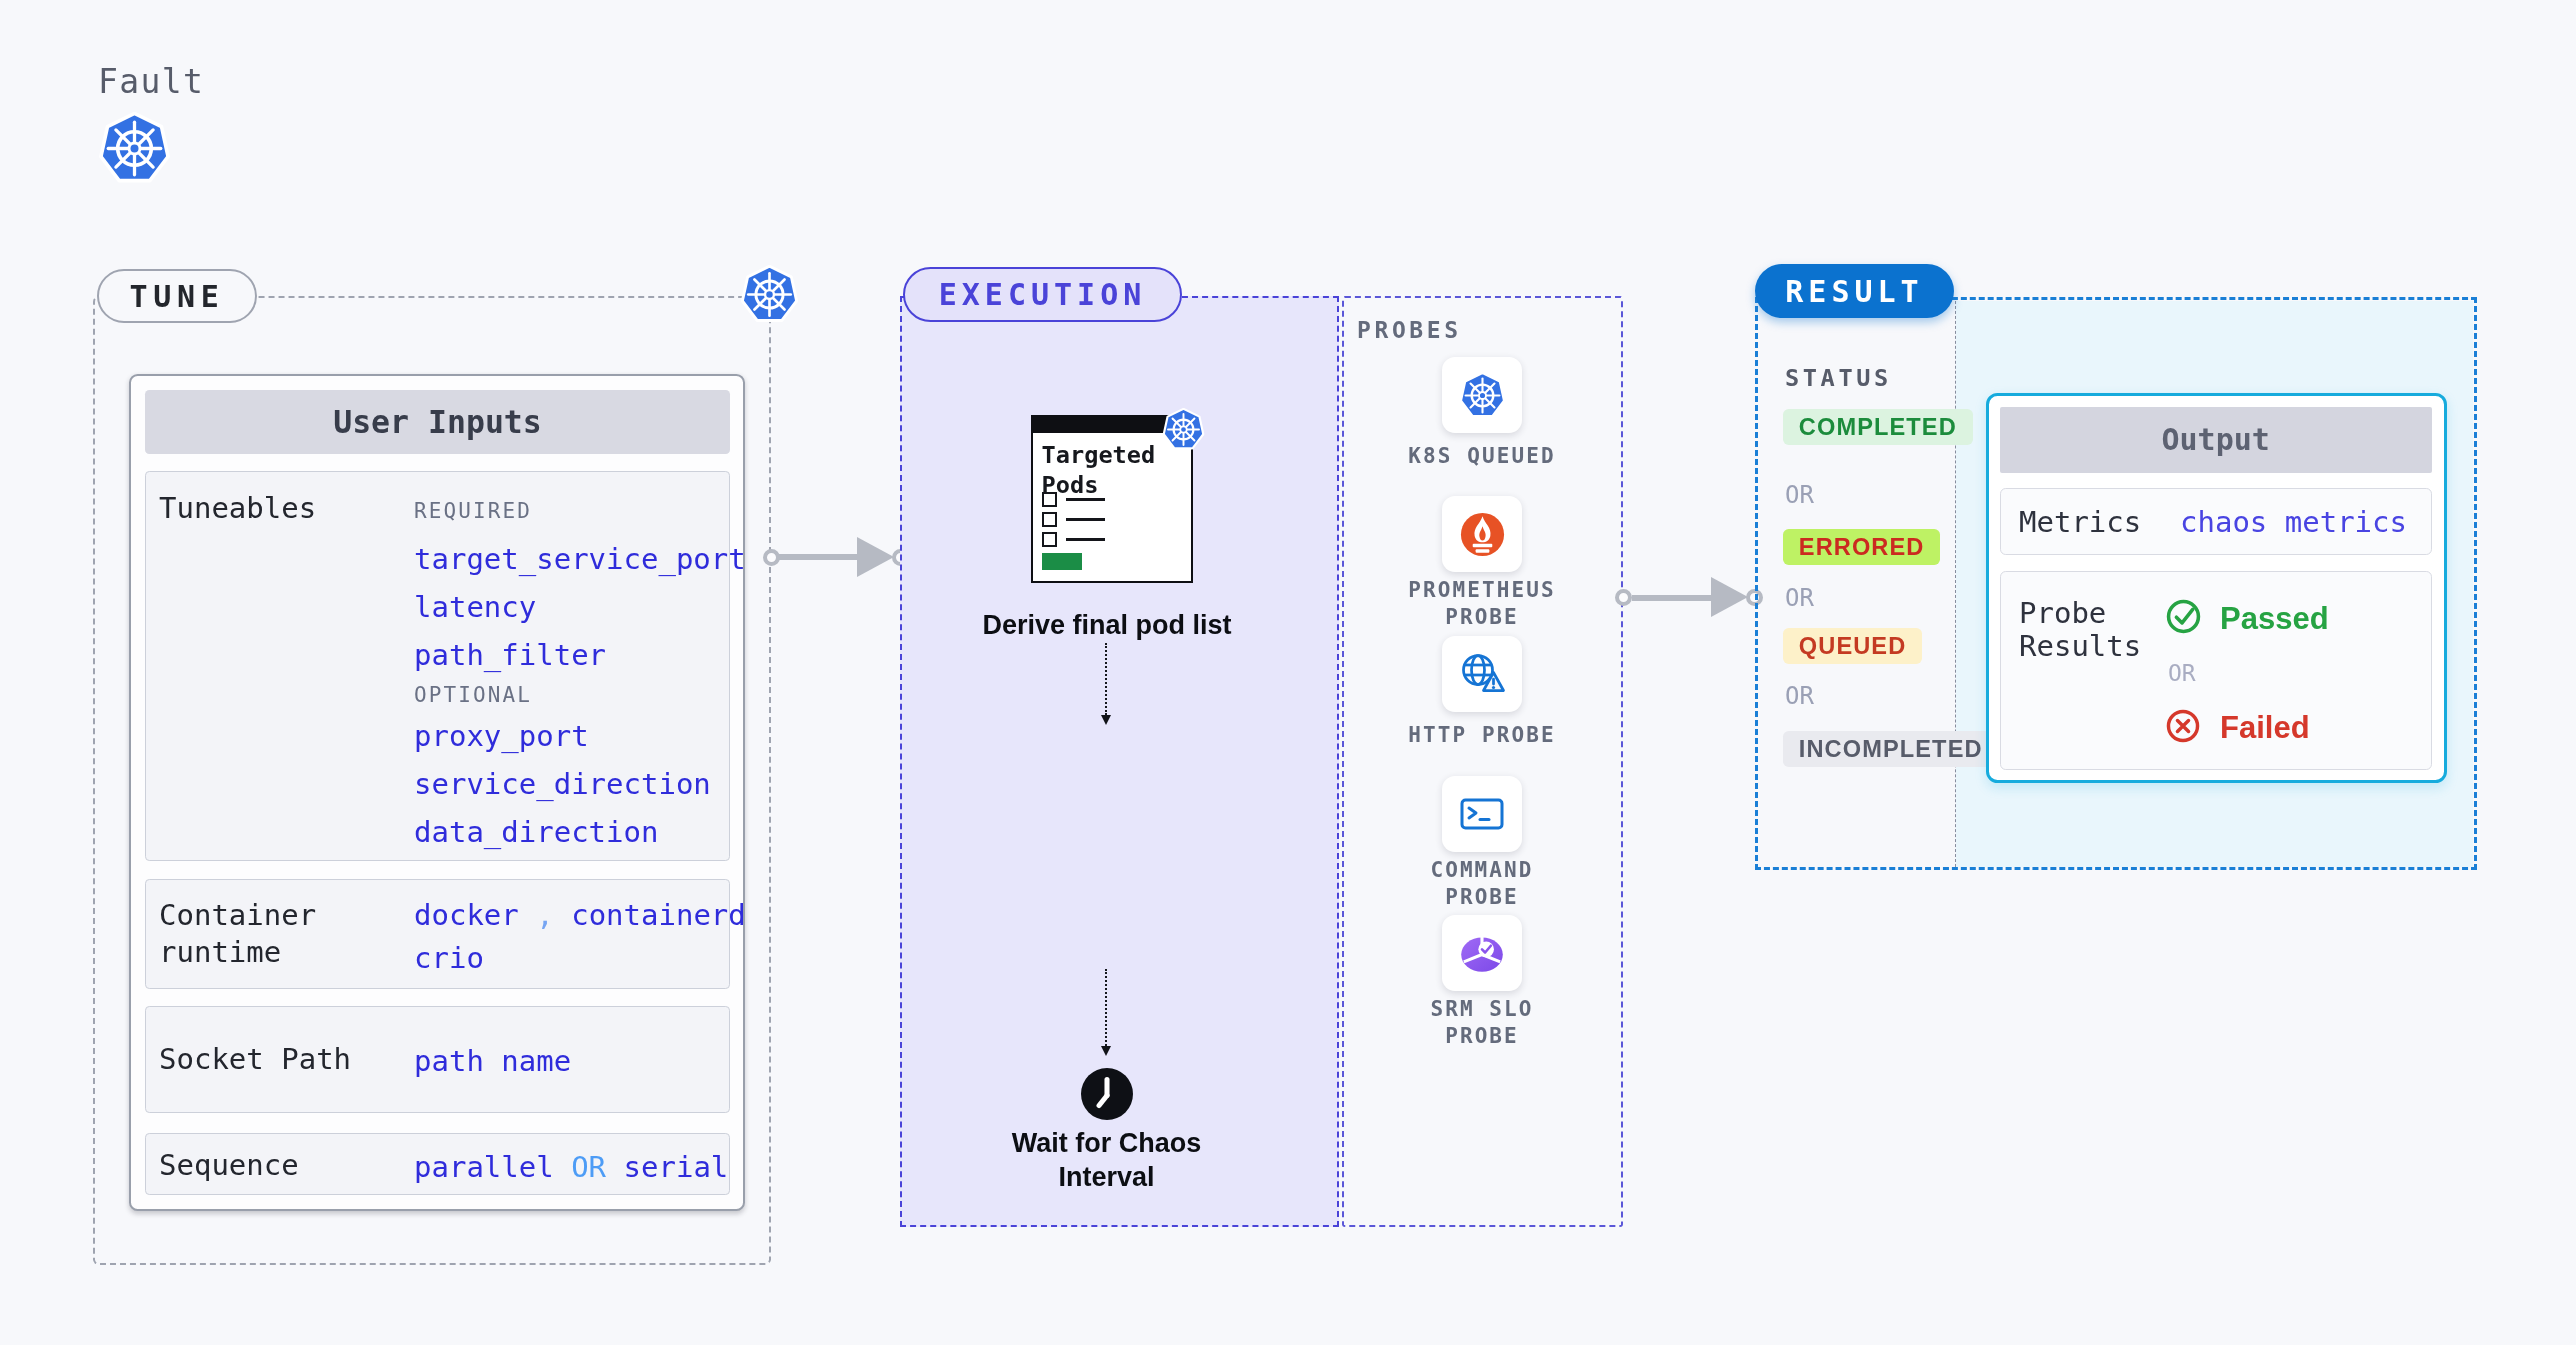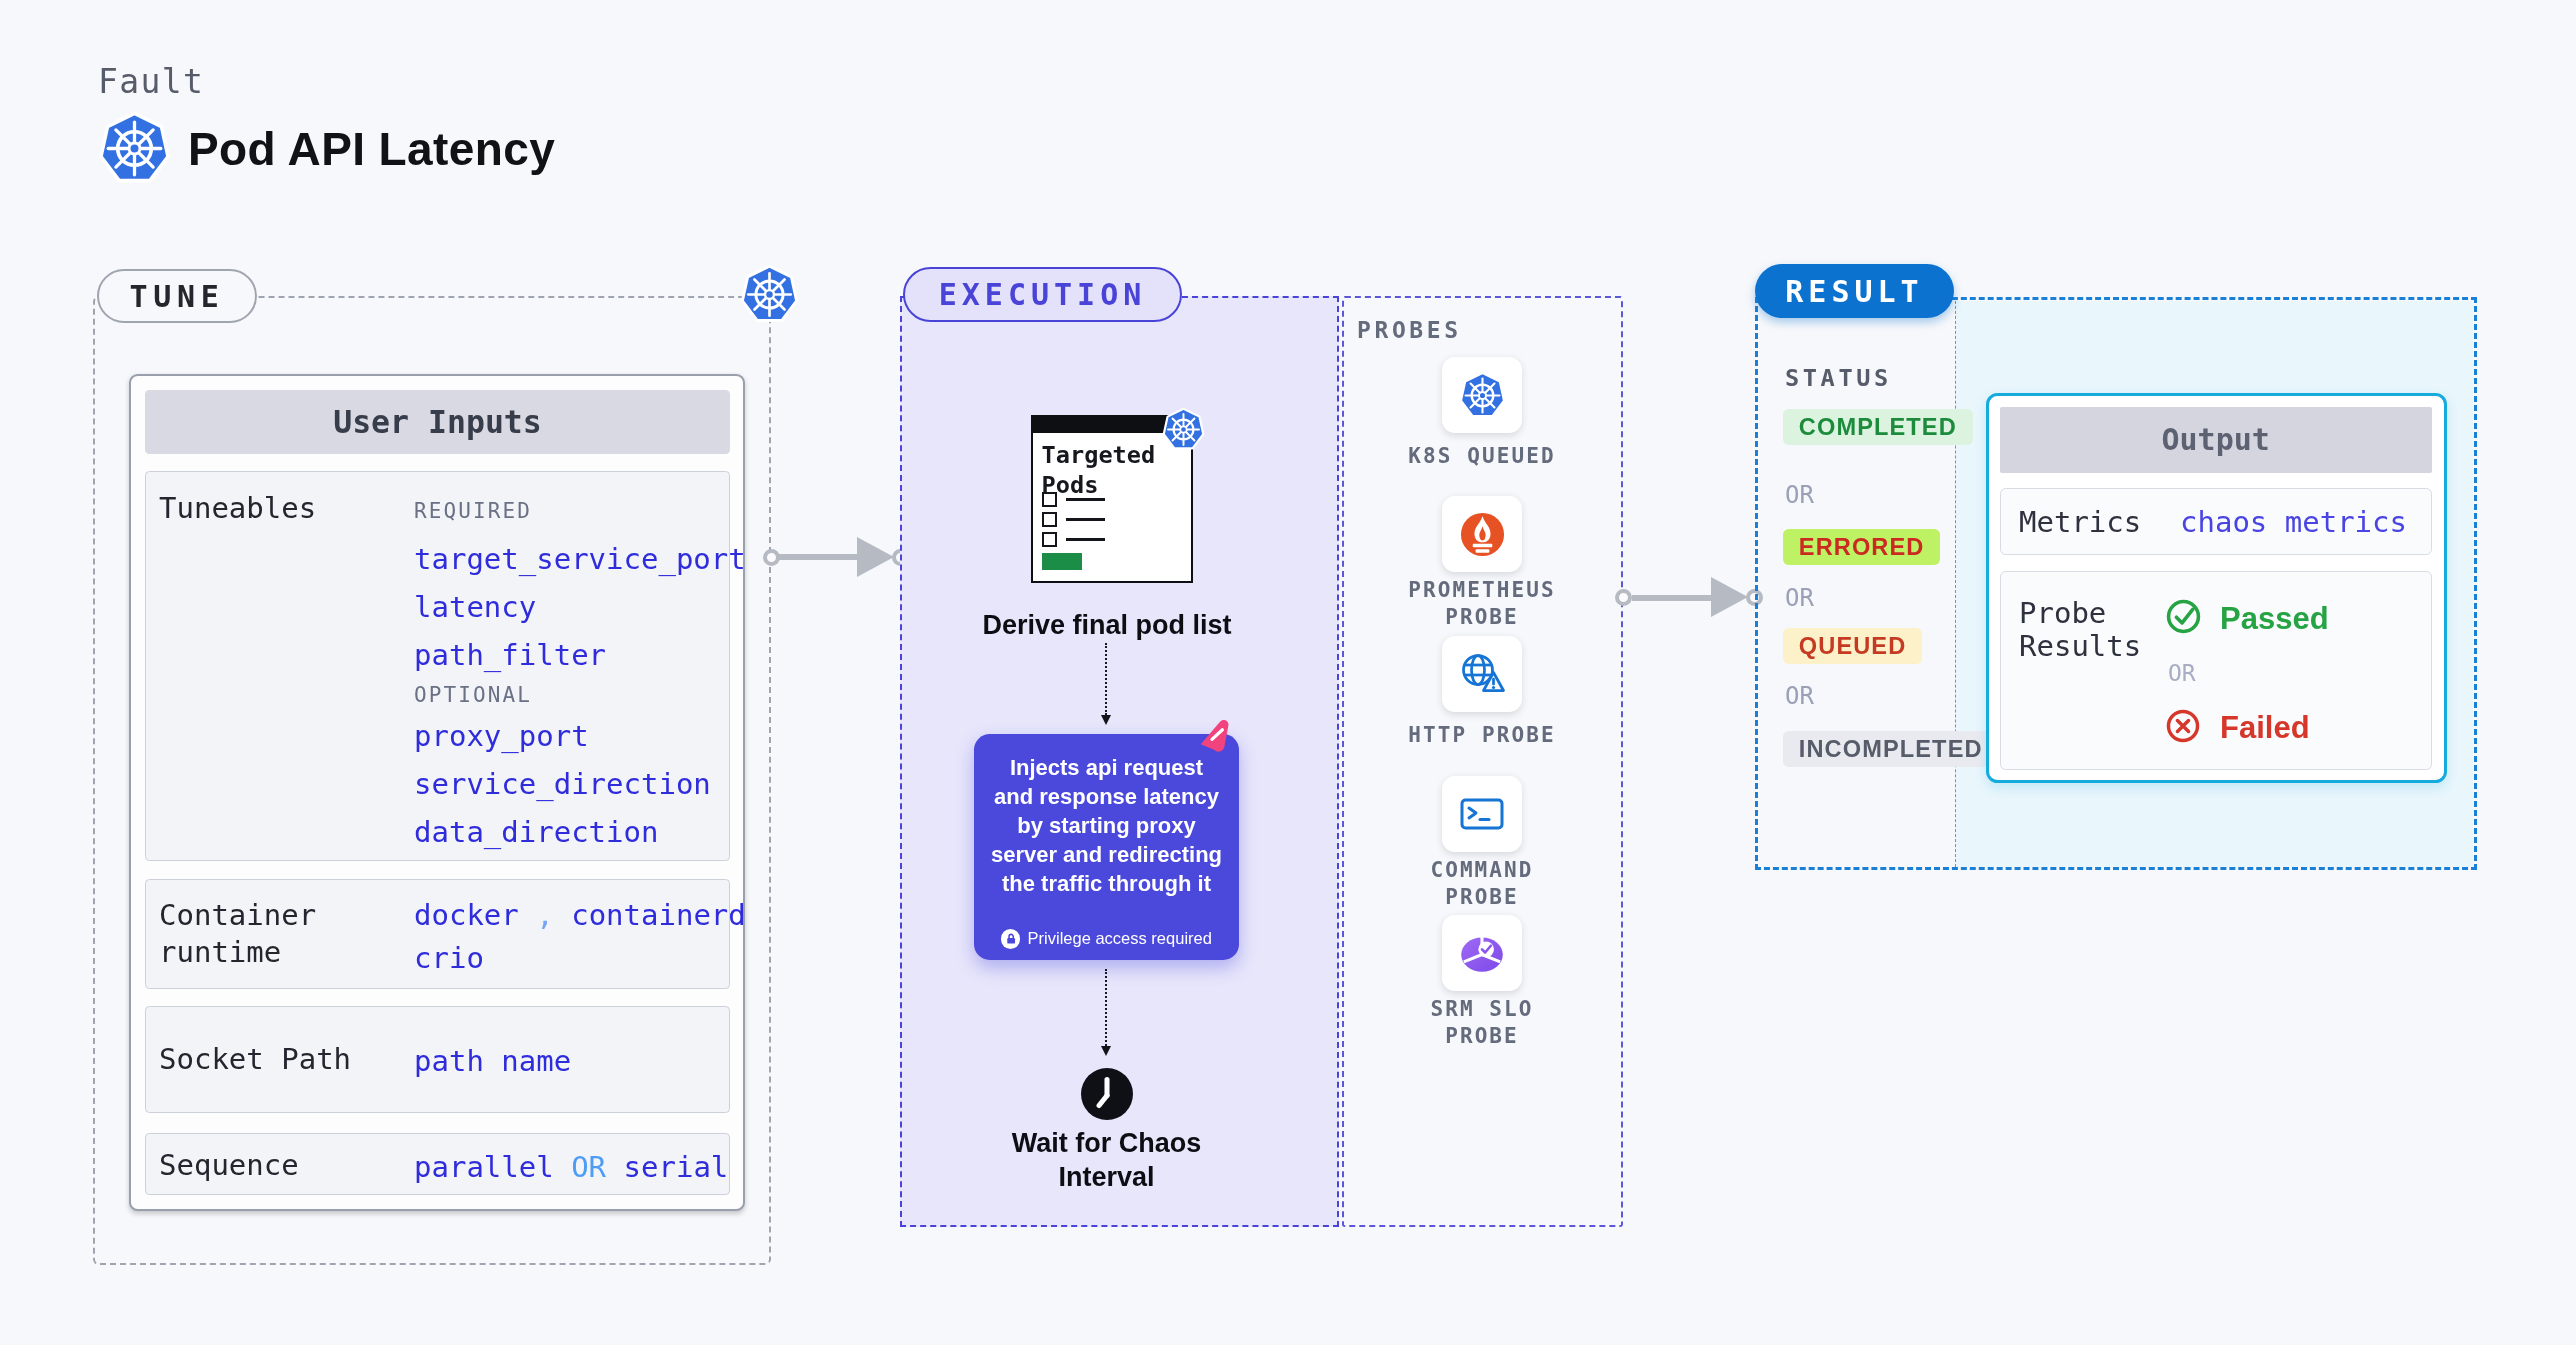--- a/index.html
+++ b/index.html
@@ -177,21 +177,20 @@
     </symbol>
   </defs>
 </svg>
 
 <div class="stage">
 
   <div class="abs eyebrow mono">Fault</div>
   <svg class="abs page-logo" viewBox="0 0 102 102" width="73" height="73">
       <use href="#k8s"></use>
     </svg>
-  <div class="abs page-title sans">Pod API Latency</div>
 
   <div class="abs tune-box"></div>
   <div class="abs pill tune-pill">TUNE</div>
   <svg class="abs corner-k8s" viewBox="0 0 82 82" width="59" height="59">
       <use href="#k8s"></use>
     </svg>
 
   <div class="abs ui-card"></div>
   <div class="abs ui-header mono">User Inputs</div>
 
@@ -240,34 +239,20 @@
     <div class="abs tp-check" style="left:8.6px; top:115px;"></div>
     <div class="abs tp-line" style="left:33px; top:121px;"></div>
     <div class="abs tp-green" style="background:#1b8d46;"></div>
   </div>
 
   <div class="abs flow-text" style="left:928px; top:610px; width:358px;">Derive final pod list</div>
 
   <div class="abs dotted-conn" style="left:1105px; top:643px; height:72px;"></div>
   <div class="abs dotted-head" style="left:1101px; top:715px;"></div>
 
-  <div class="abs inject-box">
-    <svg class="litmus-badge" viewBox="0 0 56 56" width="40" height="40">
-        <use href="#litmus"></use>
-      </svg>
-    <div class="inject-text sans">Injects api request and response latency by starting proxy server and redirecting the traffic through it</div>
-    <div class="inject-privilege">
-      <span class="lock-circle">
-          <svg width="14.3" height="14.3" viewBox="0 0 20 20">
-            <use href="#lockg"></use>
-          </svg>
-        </span>
-      <span class="privilege-text">Privilege access required</span>
-    </div>
-  </div>
 
   <div class="abs dotted-conn" style="left:1105px; top:969px; height:77px;"></div>
   <div class="abs dotted-head" style="left:1101px; top:1046px;"></div>
 
   <svg class="abs" style="left:1081px; top:1068px; width:52px; height:52px;" viewBox="0 0 72 72" width="52" height="52">
       <use href="#clockg"></use>
     </svg>
   <div class="abs flow-text" style="left:999px; top:1126px; width:215px; line-height:34px;">Wait for Chaos Interval</div>
 
   <div class="abs probes-box"></div>

